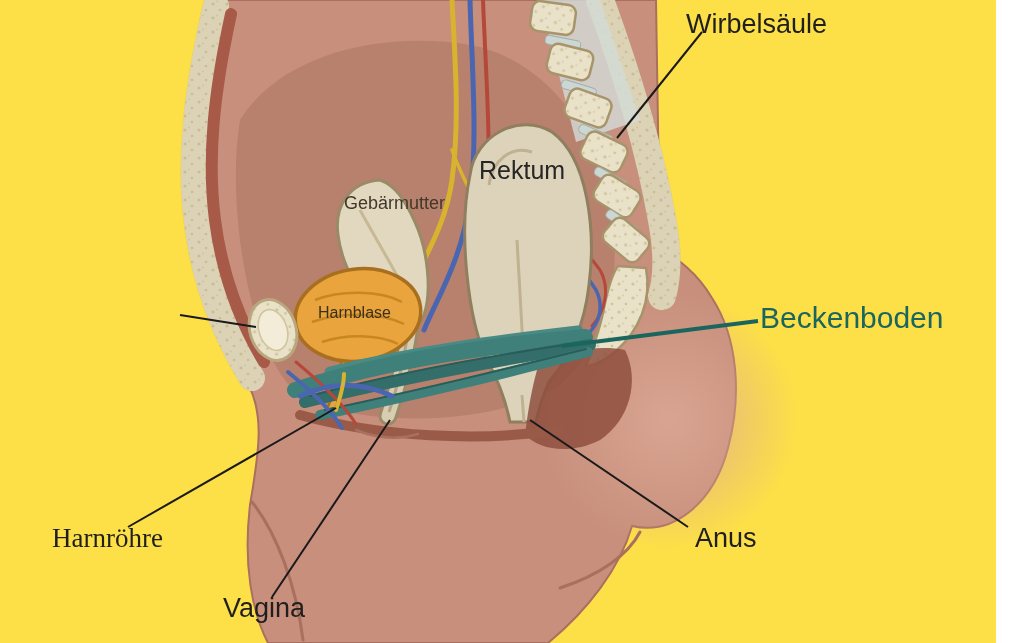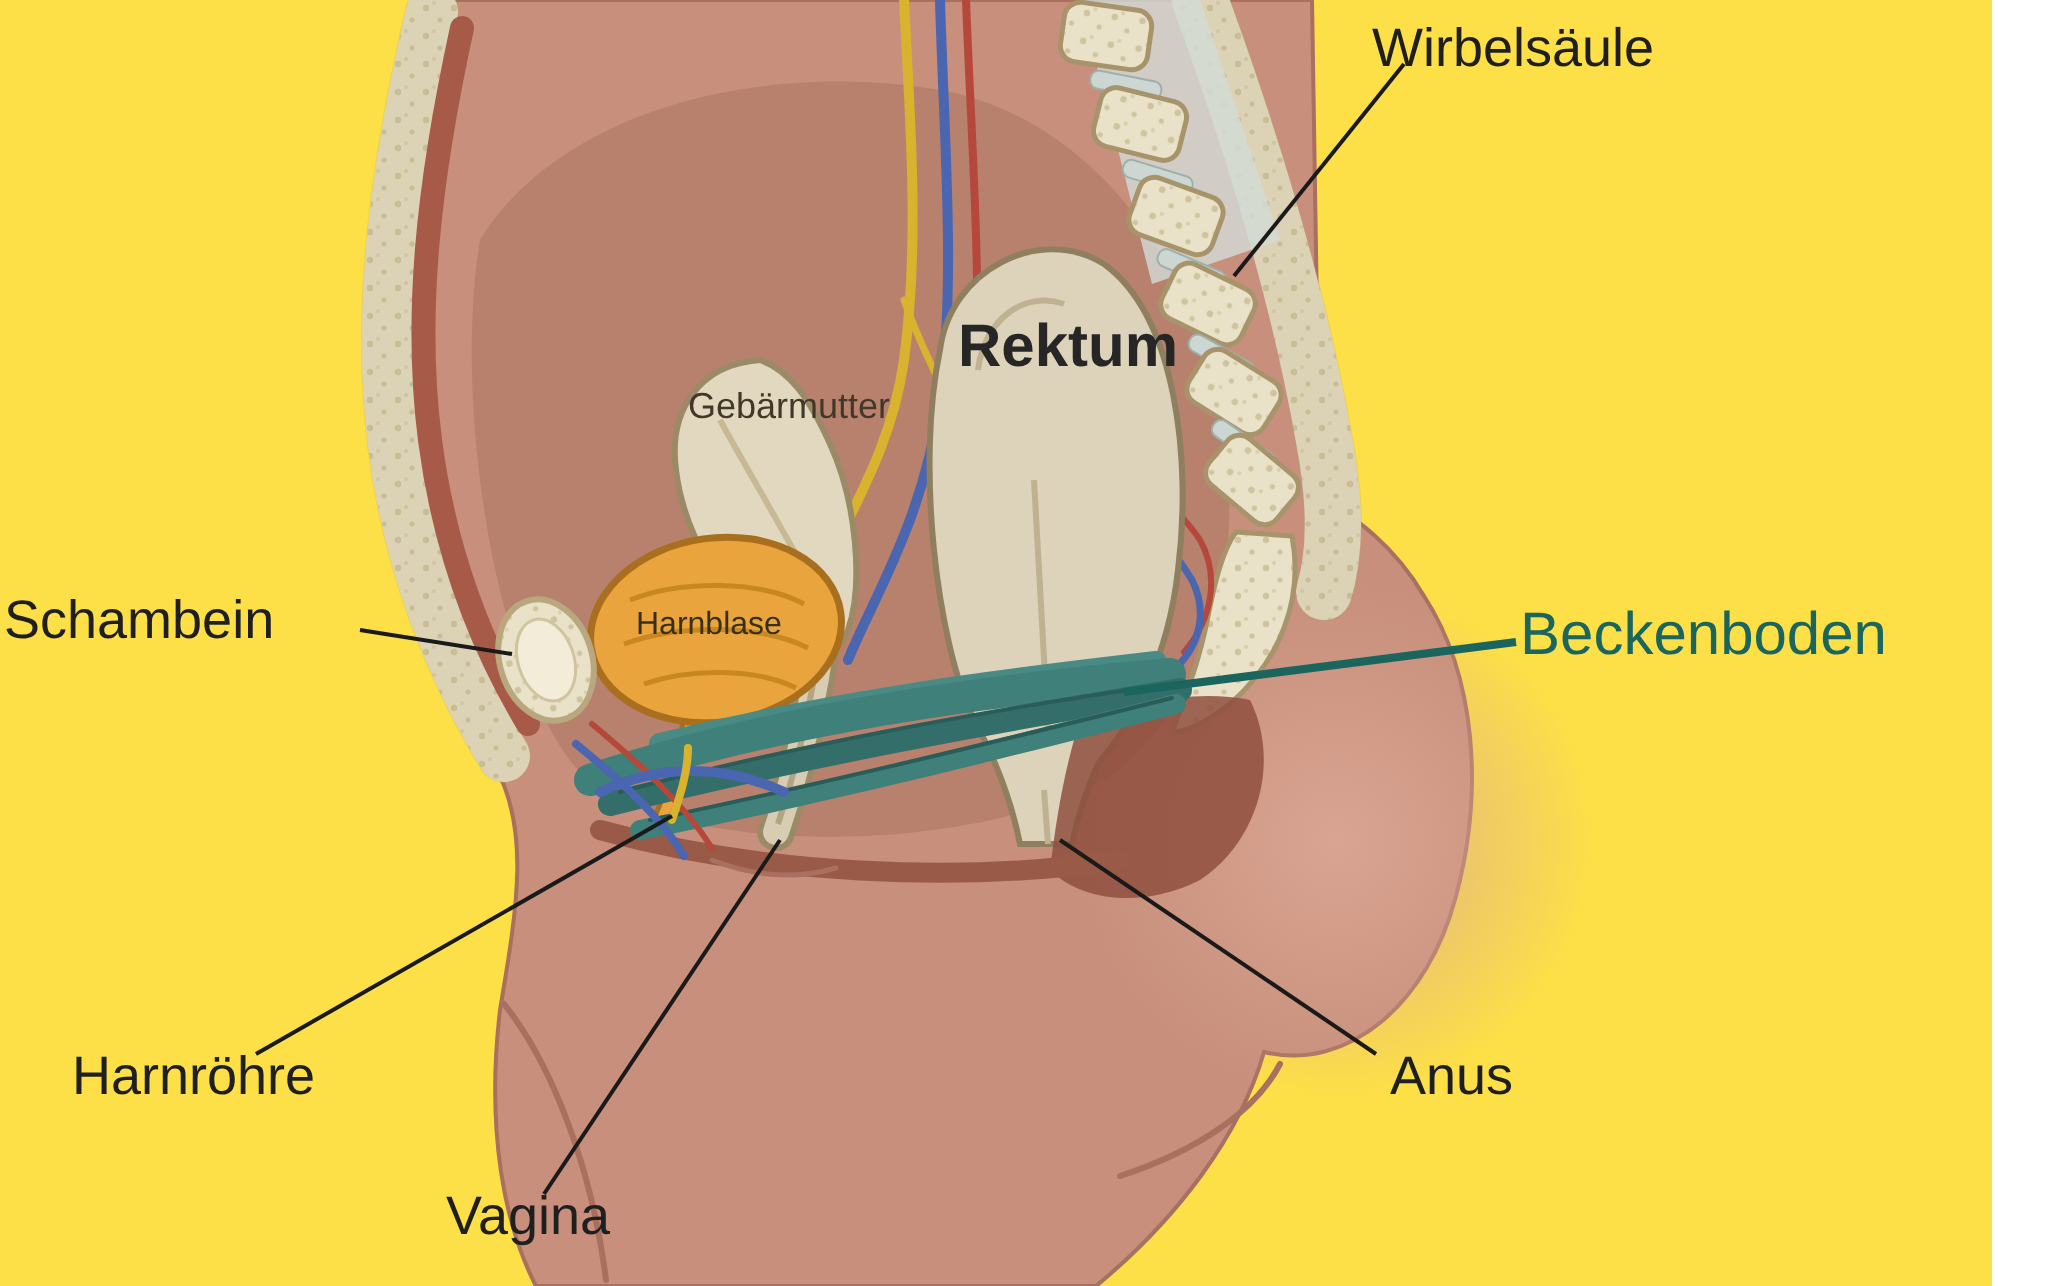--- a/index.html
+++ b/index.html
@@ -21,21 +21,21 @@
     top: 0;
   }
   .label {
     position: absolute;
     color: #1f1f1f;
     white-space: nowrap;
     line-height: 1.1;
     user-select: none;
   }
   .label.big { font-size: 27px; font-weight: 500; }
-  .label.inner-big { font-size: 30px; font-weight: 700; color: #262626; }
+  .label.inner-big { font-size: 25px; font-weight: 400; color: #262626; }
   .label.inner-mid { font-size: 16px; font-weight: 500; color: #3a2f1a; }
   .label.inner-small { font-size: 18px; font-weight: 500; color: #41382a; }
   .label.accent {
     font-size: 30px;
     font-weight: 400;
   }
 </style>
 </head>
 <body>
 
@@ -206,23 +206,22 @@
   </svg>
 
   <div class="label big" style="left:686px; top:10px;">Wirbelsäule</div>
 
   <div class="label inner-big" style="left:479px; top:157px;">Rektum</div>
 
   <div class="label inner-small" style="left:344px; top:194px;">Gebärmutter</div>
 
   <div class="label inner-mid" style="left:318px; top:304px;">Harnblase</div>
 
-  <div class="label big" style="left:2px; top:296px;">Schambein</div>
 
   <div class="label accent" style="left:760px; top:301px; color:#1a655e;">Beckenboden</div>
 
-  <div class="label big" style="left:36px; top:524px;">Harnröhre</div>
+  <div class="label big" style="left:52px; top:524px;font-family:Liberation Serif, serif;">Harnröhre</div>
 
   <div class="label big" style="left:223px; top:594px;">Vagina</div>
 
   <div class="label big" style="left:695px; top:524px;">Anus</div>
 
 </div>
 
 </body></html>

